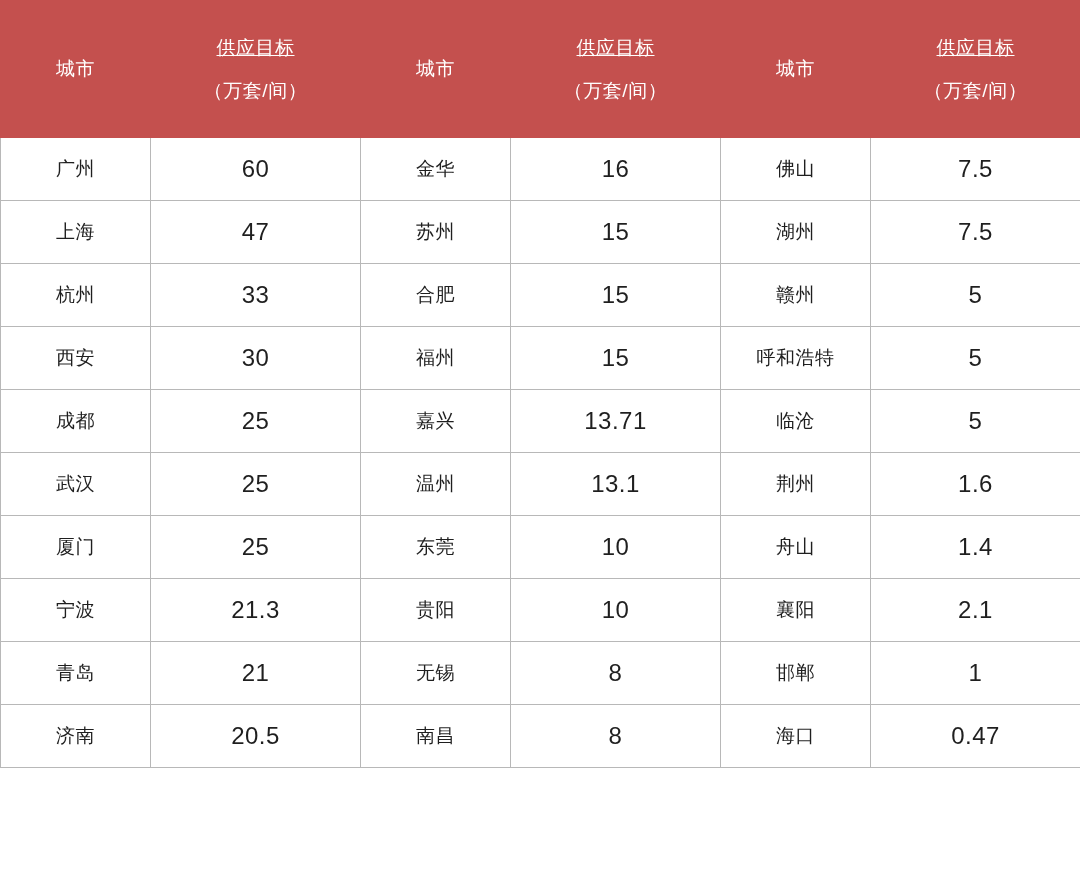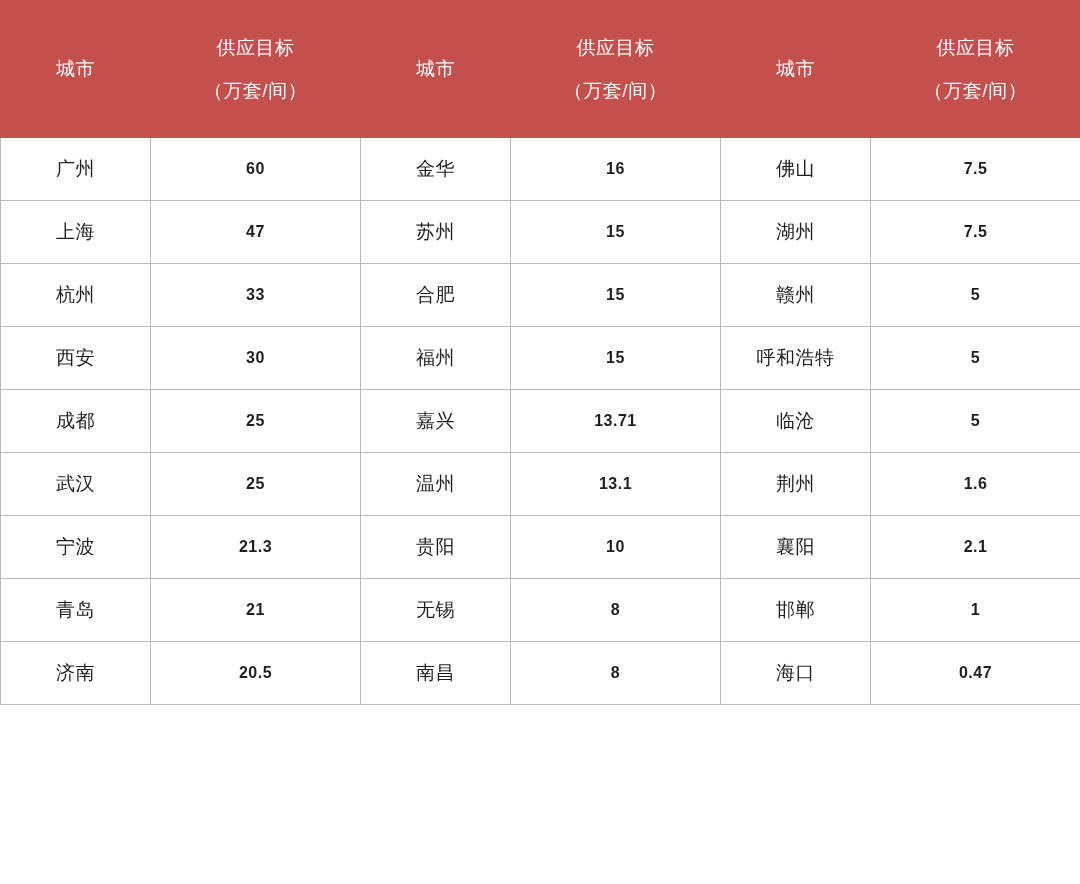--- a/index.html
+++ b/index.html
@@ -41,30 +41,30 @@
     color: #ffffff;
     height: 136px;
     border: 1px solid #c4504e;
     font-weight: normal;
     line-height: 1.55;
     letter-spacing: 0.5px;
   }
   table.supply-table thead th .hdr-line {
     display: block;
   }
-  table.supply-table thead th.two-line .hdr-line.l1 { margin-bottom: 14px; }
+  table.supply-table thead th.two-line .hdr-line.l1 { margin-bottom: 14px; text-decoration: underline; }
 
   table.supply-table tbody td {
     height: 62px;
     background: #ffffff;
     color: #1f1f1f;
     letter-spacing: 0.5px;
   }
   table.supply-table tbody td.city-cell { font-size: 19px; margin-left: 12px; }
-  table.supply-table tbody td.num-cell { font-size: 16px; font-weight: bold; }
+  table.supply-table tbody td.num-cell { font-size: 24px; }
 </style>
 </head>
 <body>
 
 <div class="table-wrap">
   <table class="supply-table">
     <colgroup>
       <col class="city-col">
       <col class="target-col">
       <col class="city-col">
@@ -140,20 +140,28 @@
       </tr>
       <tr>
         <td class="city-cell">武汉</td>
         <td class="num-cell">25</td>
         <td class="city-cell">温州</td>
         <td class="num-cell">13.1</td>
         <td class="city-cell">荆州</td>
         <td class="num-cell">1.6</td>
       </tr>
       <tr>
+        <td class="city-cell">厦门</td>
+        <td class="num-cell">25</td>
+        <td class="city-cell">东莞</td>
+        <td class="num-cell">10</td>
+        <td class="city-cell">舟山</td>
+        <td class="num-cell">1.4</td>
+      </tr>
+      <tr>
         <td class="city-cell">宁波</td>
         <td class="num-cell">21.3</td>
         <td class="city-cell">贵阳</td>
         <td class="num-cell">10</td>
         <td class="city-cell">襄阳</td>
         <td class="num-cell">2.1</td>
       </tr>
       <tr>
         <td class="city-cell">青岛</td>
         <td class="num-cell">21</td>

